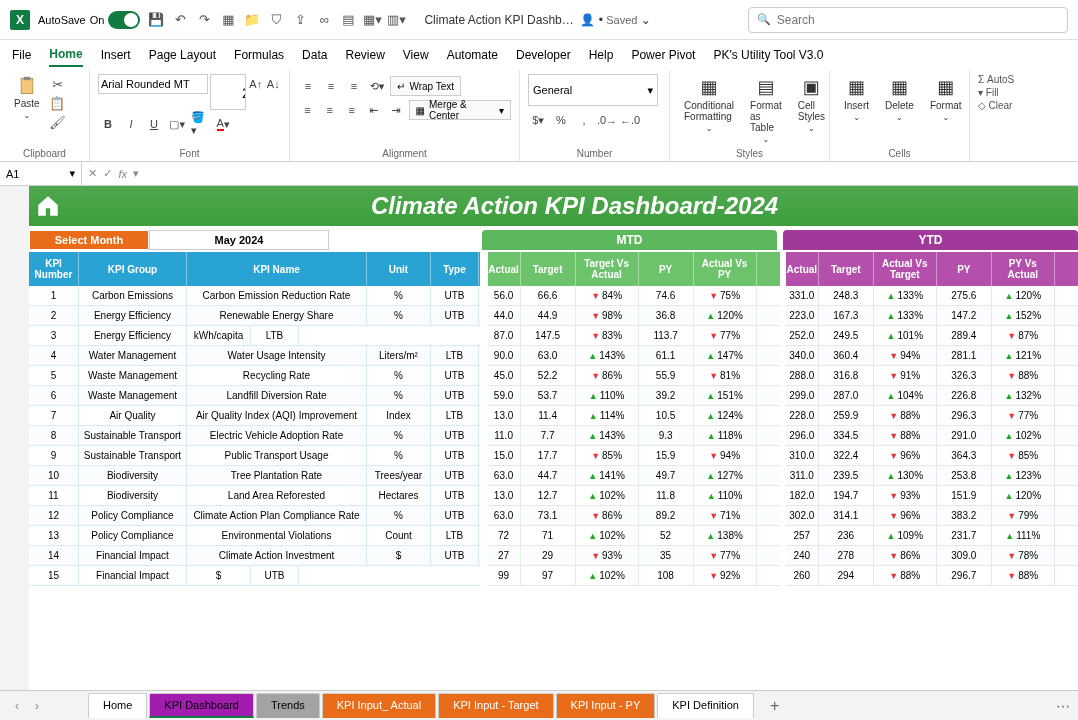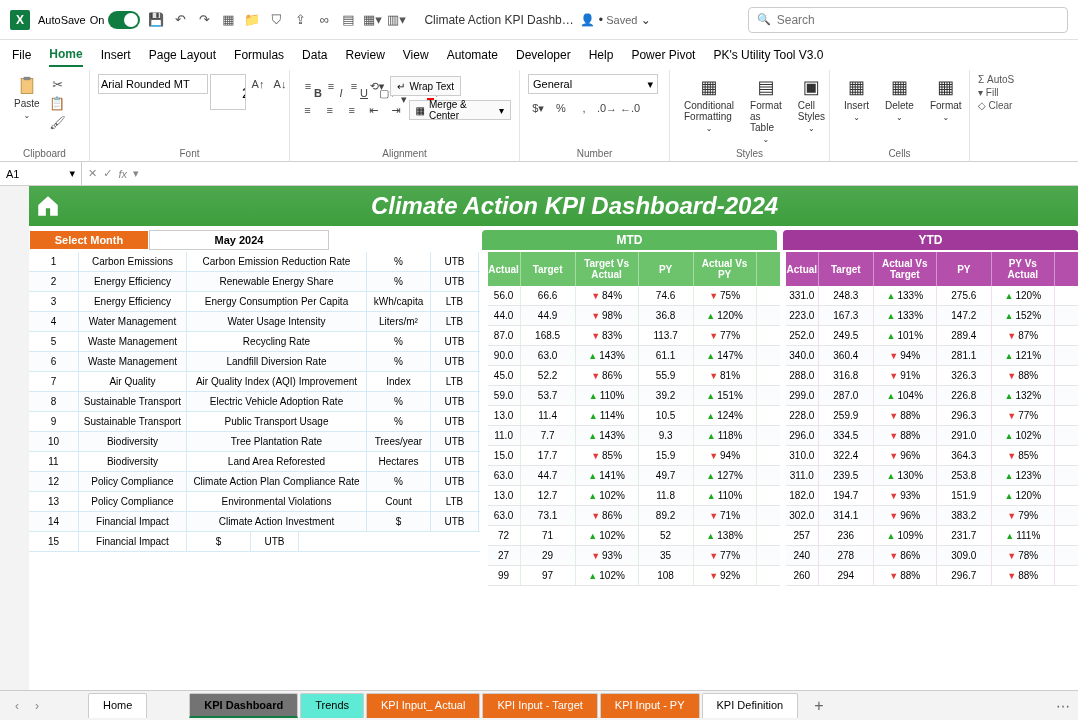--- a/index.html
+++ b/index.html
@@ -26,21 +26,21 @@
 .ribbon { height: 92px; background: #fff; display: flex; border-bottom: 1px solid #d0d0d0; }
 .rgroup { border-right: 1px solid #e4e4e4; padding: 4px 8px; display: flex; flex-direction: column; justify-content: space-between; position: relative; }
 .rgroup-label { font-size: 10px; color: #666; text-align: center; position: absolute; bottom: 2px; left: 0; right: 0; }
 .rgroup-body { display: flex; gap: 4px; align-items: flex-start; flex: 1; }
 .ribbon-btn { display: flex; flex-direction: column; align-items: center; padding: 2px 6px; cursor: pointer; font-size: 10px; color: #333; gap: 2px; }
 .ribbon-icon-lg { width: 20px; height: 20px; }
 .font-select { width: 110px; height: 20px; border: 1px solid #ccc; font-size: 11px; padding: 0 2px; }
 .size-select { width: 36px; height: 36px; border: 1px solid #ccc; font-size: 15px; padding-left: 31px; }
 .mini-row { display: flex; gap: 3px; align-items: center; margin-top: 2px; }
 .mini-btn { width: 20px; height: 20px; display: flex; align-items: center; justify-content: center; cursor: pointer; font-size: 11px; color: #444; border: 1px solid transparent; }
-.dropdown-field { border: 1px solid #ccc; height: 20px; width: 130px; font-size: 11px; padding: 0 4px; display: flex; align-items: center; justify-content: space-between; background: #fff; }
+.dropdown-field { border: 1px solid #ccc; height: 32px; width: 130px; font-size: 11px; padding: 0 4px; display: flex; align-items: center; justify-content: space-between; background: #fff; }
 .merge-btn { border: 1px solid #ccc; display: flex; align-items: center; height: 20px; padding: 0 6px; gap: 4px; font-size: 10px; background: #fafafa; }
 
 
 .formula-bar { height: 24px; background: #fff; display: flex; align-items: center; border-bottom: 1px solid #d0d0d0; }
 .name-box { width: 82px; border-right: 1px solid #ccc; padding: 0 6px; font-size: 11px; display: flex; align-items: center; justify-content: space-between; height: 100%; }
 .fx-controls { display: flex; align-items: center; padding: 0 6px; gap: 6px; font-size: 11px; color: #888; }
 .fx-input { flex: 1; border: none; outline: none; padding: 0 6px; font-size: 11px; }
 
 
 .sheet { position: absolute; top: 186px; left: 0; right: 0; bottom: 30px; background: #fff; overflow: hidden; margin-left: 29px; }
@@ -84,22 +84,22 @@
 .mtd-tbl .row > div { border-right: 1px solid #e0f0e0; }
 .ytd-tbl .row > div { border-right: 1px solid #f0e0ef; }
 
 .tri-up { color: #1aab1a; font-size: 9px; margin-right: 2px; }
 .tri-dn { color: #e43939; font-size: 9px; margin-right: 2px; }
 
 
 .sheet-tabs { position: absolute; bottom: 0; left: 0; right: 0; height: 30px; background: #f3f3f3; display: flex; align-items: center; border-top: 1px solid #ccc; padding: 0 8px; gap: 2px; }
 .nav-arrow { width: 18px; text-align: center; color: #888; cursor: pointer; font-size: 12px; }
 .tab { padding: 5px 14px; background: #fff; border: 1px solid #ccc; border-bottom: none; font-size: 11px; cursor: pointer; border-radius: 2px 2px 0 0; }
-.tab.active { background: #737373; border-bottom: 2px solid #107c41; font-weight: 700; margin-left: 40px; }
-.tab.green { background: #5eead4; }
+.tab.active { background: #a21caf; border-bottom: 2px solid #107c41; font-weight: 400; }
+.tab.green { background: #a3a3a3; }
 .tab.orange { background: #e86c1a; color: #fff; }
 .tab.plus { background: transparent; border: none; font-size: 16px; color: #666; }
 .dots { margin-left: auto; font-size: 14px; color: #666; cursor: pointer; }
 </style>
 </head>
 <body>
 
 <div class="titlebar">
   <div class="excel-logo">X</div>
   <div class="autosave">
@@ -156,21 +156,21 @@
       </div>
       <div style="display:flex;flex-direction:column;gap:3px;margin-top:2px">
         <span class="qa-icon">✂</span>
         <span class="qa-icon">📋</span>
         <span class="qa-icon">🖌</span>
       </div>
     </div>
     <div class="rgroup-label">Clipboard</div>
   </div>
   <div class="rgroup" style="width:200px">
-    <div style="display:flex;flex-direction:row;gap:18px;width:100%">
+    <div style="display:flex;flex-direction:column;gap:2px;width:100%">
       <div style="display:flex;gap:2px">
         <input class="font-select" value="Arial Rounded MT" style="">
         <input class="size-select" value="22" style="">
         <span class="mini-btn">A↑</span>
         <span class="mini-btn">A↓</span>
       </div>
       <div class="mini-row">
         <span class="mini-btn" style="font-weight:bold">B</span>
         <span class="mini-btn" style="font-style:italic">I</span>
         <span class="mini-btn" style="text-decoration:underline">U</span>
@@ -292,39 +292,45 @@
       <div class="sel-month">Select Month</div>
       <div class="month-val">May 2024</div>
     </div>
     <div style="width:8px"></div>
     <div class="mtd-hdr">MTD</div>
     <div class="ytd-hdr">YTD</div>
   </div>
 
   <div class="kpi-table">
     <div class="left-tbl">
+      <div class="hdr">
+        <div class="c-num">KPI Number</div>
+        <div class="c-grp">KPI Group</div>
+        <div class="c-name">KPI Name</div>
+        <div class="c-unit">Unit</div>
+        <div class="c-type">Type</div>
+      </div>
       <div id="left-body">
           <div class="row">
      <div class="c-num">1</div>
             <div class="c-grp">Carbon Emissions</div>
             <div class="c-name">Carbon Emission Reduction Rate</div>
             <div class="c-unit">%</div>
             <div class="c-type">UTB</div>
     </div>
           <div class="row">
      <div class="c-num">2</div>
             <div class="c-grp">Energy Efficiency</div>
             <div class="c-name">Renewable Energy Share</div>
             <div class="c-unit">%</div>
             <div class="c-type">UTB</div>
     </div>
           <div class="row">
      <div class="c-num">3</div>
             <div class="c-grp">Energy Efficiency</div>
-            <div class="c-name">Energy Consumption Per Capita</div>
             <div class="c-unit">kWh/capita</div>
             <div class="c-type">LTB</div>
     </div>
           <div class="row">
      <div class="c-num">4</div>
             <div class="c-grp">Water Management</div>
             <div class="c-name">Water Usage Intensity</div>
             <div class="c-unit">Liters/m²</div>
             <div class="c-type">LTB</div>
     </div>
@@ -425,21 +431,21 @@
     </div>
           <div class="row">
      <div class="c-act">44.0</div>
             <div class="c-tgt">44.9</div>
             <div class="c-tva"><span class="tri-dn">▼</span>98%</div>
             <div class="c-py">36.8</div>
             <div class="c-apy"><span class="tri-up">▲</span>120%</div>
     </div>
           <div class="row">
      <div class="c-act">87.0</div>
-            <div class="c-tgt">168.5</div>
+            <div class="c-tgt">147.5</div>
             <div class="c-tva"><span class="tri-dn">▼</span>83%</div>
             <div class="c-py">113.7</div>
             <div class="c-apy"><span class="tri-dn">▼</span>77%</div>
     </div>
           <div class="row">
      <div class="c-act">90.0</div>
             <div class="c-tgt">63.0</div>
             <div class="c-tva"><span class="tri-up">▲</span>143%</div>
             <div class="c-py">61.1</div>
             <div class="c-apy"><span class="tri-up">▲</span>147%</div>

